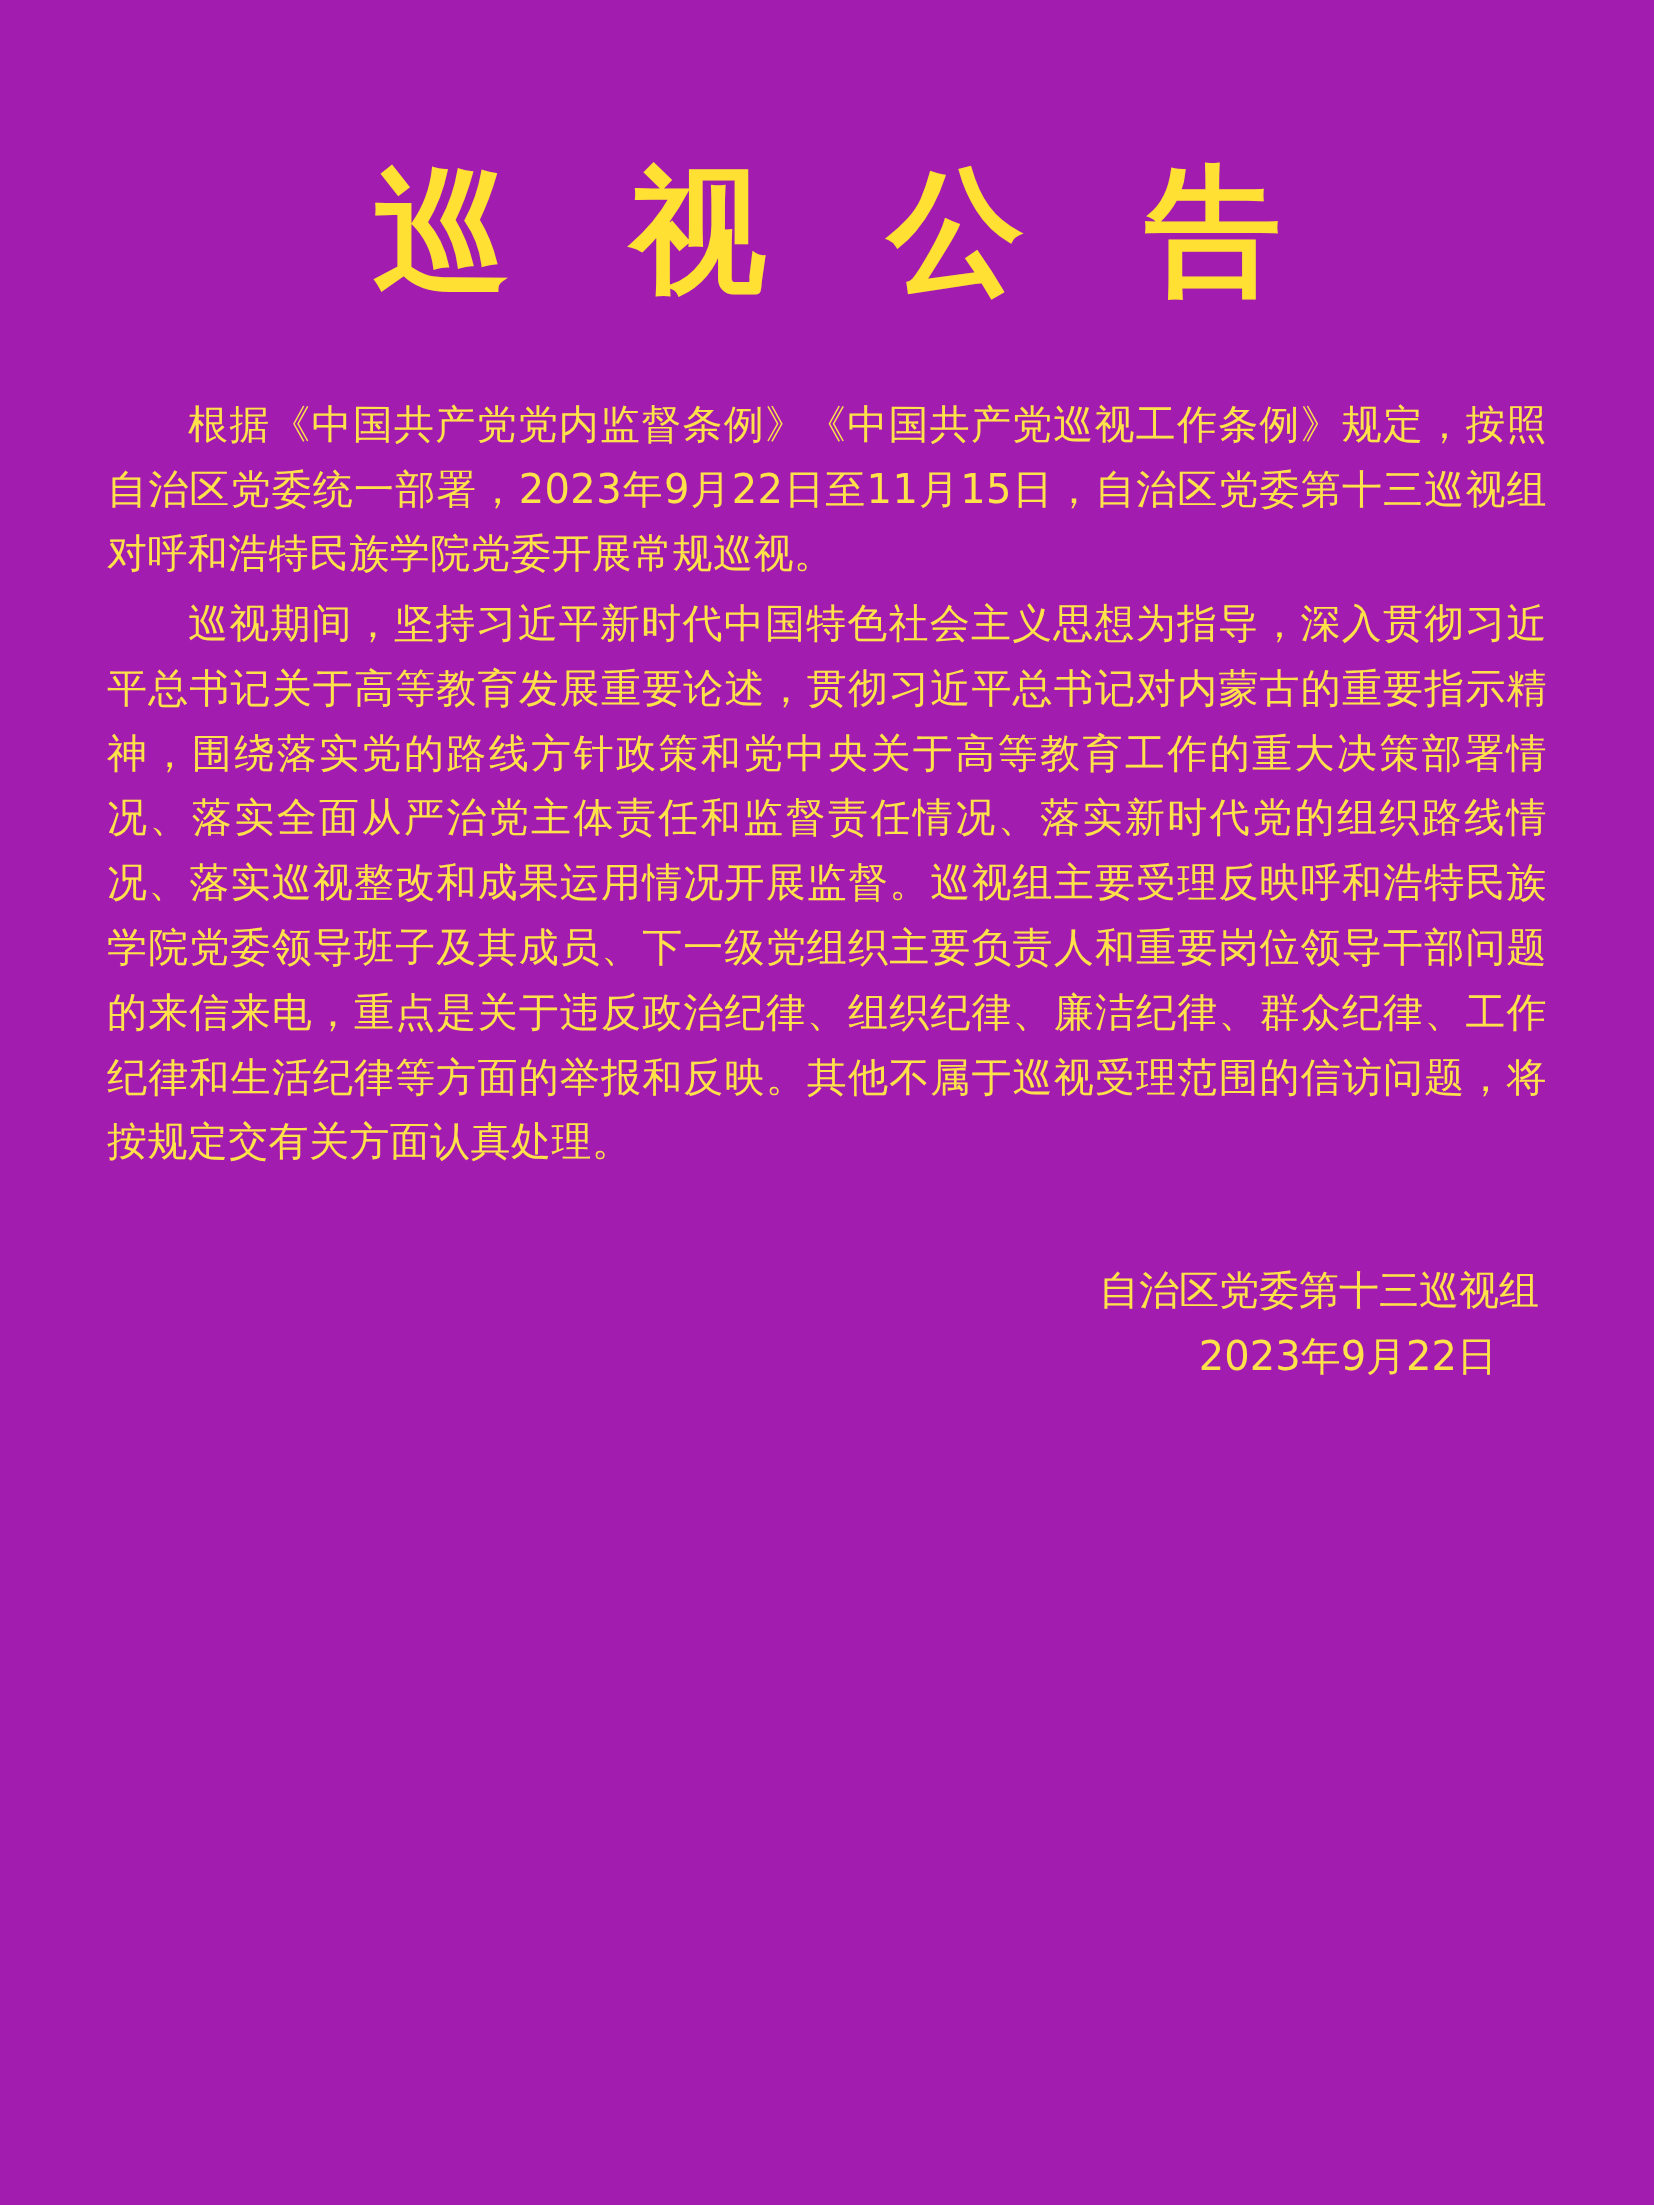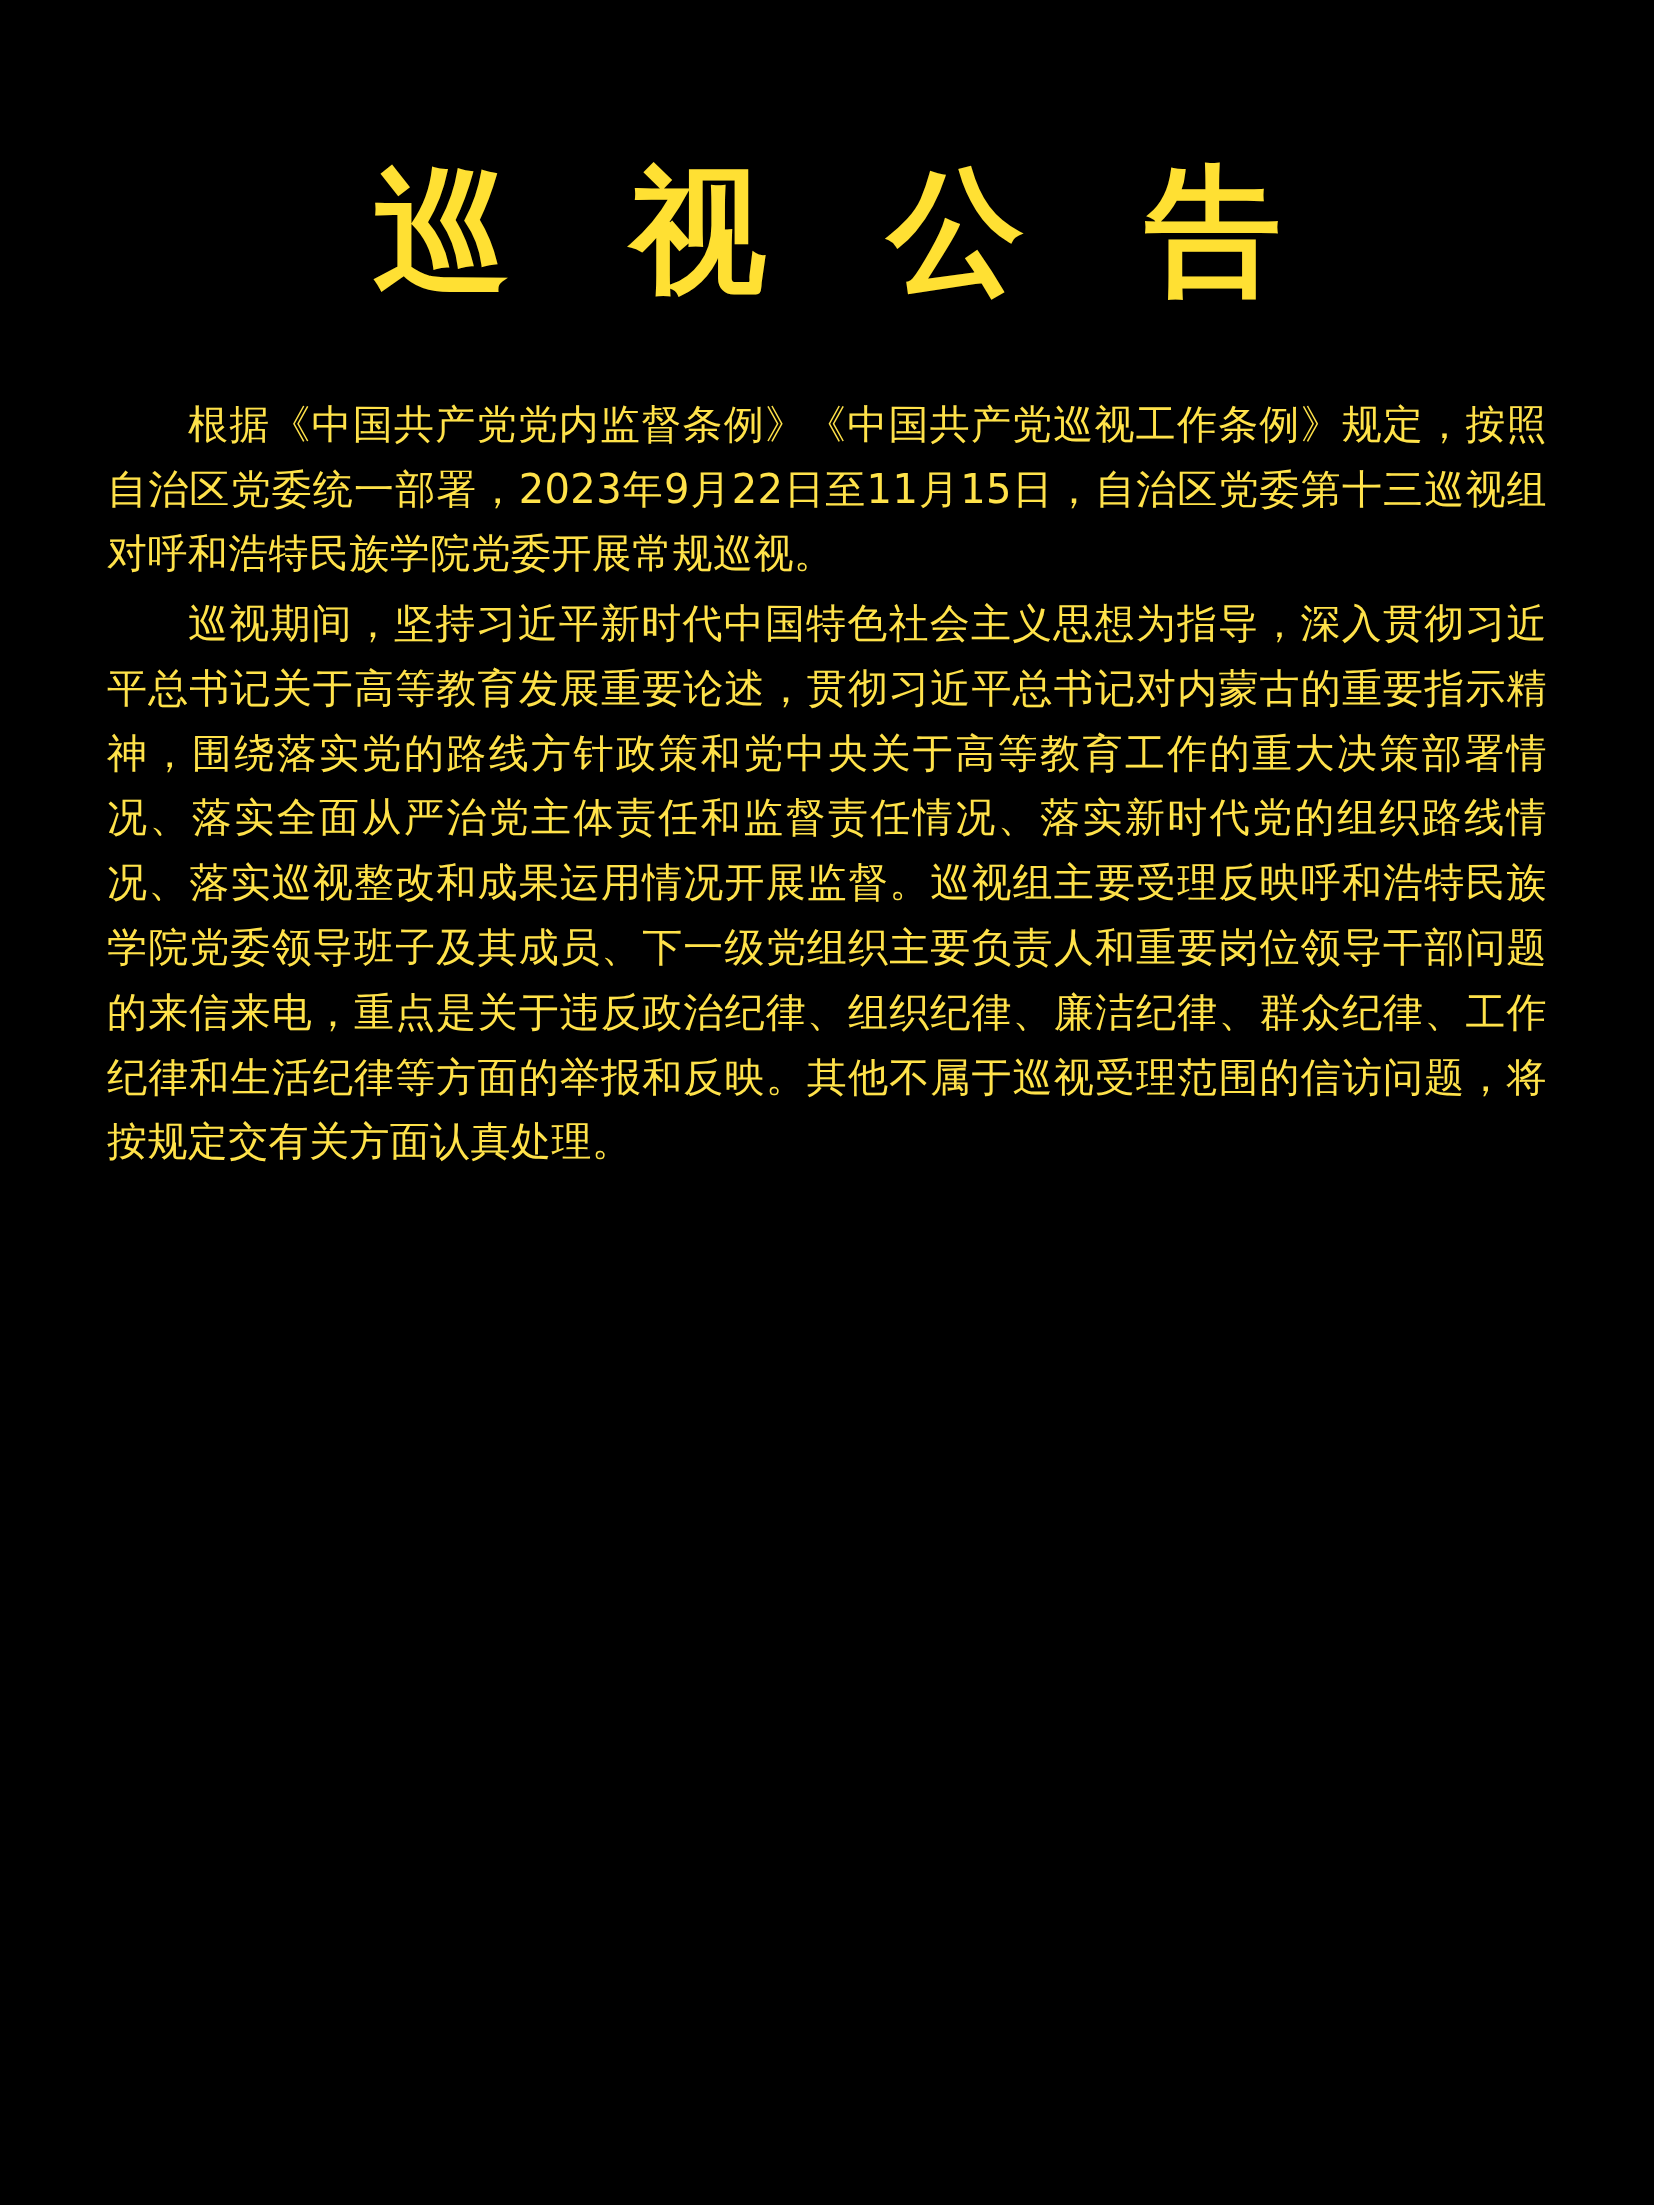--- a/index.html
+++ b/index.html
@@ -13,21 +13,21 @@
     height: 2205px;
     background: #c3000b;
     font-family: "Liberation Sans", "DejaVu Sans", sans-serif;
     color: #ffe24a;
     overflow: hidden;
     position: relative;
   }
   .poster {
     position: absolute;
     inset: 0;
-    background: #000000;
+    background: #a21caf;
     display: flex;
     flex-direction: column;
     padding: 0 107px;
     box-sizing: border-box;
   }
   .title {
     margin-top: 160px;
     text-align: center;
     font-size: 136px;
     line-height: 1.05;
@@ -73,15 +73,19 @@
 
 <div class="poster">
 
   <div class="title">巡 视 公 告</div>
 
   <div class="body-text">
     <p class="para">根据《中国共产党党内监督条例》《中国共产党巡视工作条例》规定，按照自治区党委统一部署，2023年9月22日至11月15日，自治区党委第十三巡视组对呼和浩特民族学院党委开展常规巡视。</p>
     <p class="para">巡视期间，坚持习近平新时代中国特色社会主义思想为指导，深入贯彻习近平总书记关于高等教育发展重要论述，贯彻习近平总书记对内蒙古的重要指示精神，围绕落实党的路线方针政策和党中央关于高等教育工作的重大决策部署情况、落实全面从严治党主体责任和监督责任情况、落实新时代党的组织路线情况、落实巡视整改和成果运用情况开展监督。巡视组主要受理反映呼和浩特民族学院党委领导班子及其成员、下一级党组织主要负责人和重要岗位领导干部问题的来信来电，重点是关于违反政治纪律、组织纪律、廉洁纪律、群众纪律、工作纪律和生活纪律等方面的举报和反映。其他不属于巡视受理范围的信访问题，将按规定交有关方面认真处理。</p>
   </div>
 
+  <div class="signature">
+    <span class="sign-line">自治区党委第十三巡视组</span>
+    <span class="sign-line date">2023年9月22日</span>
+  </div>
 
 </div>
 
 
 </body></html>

